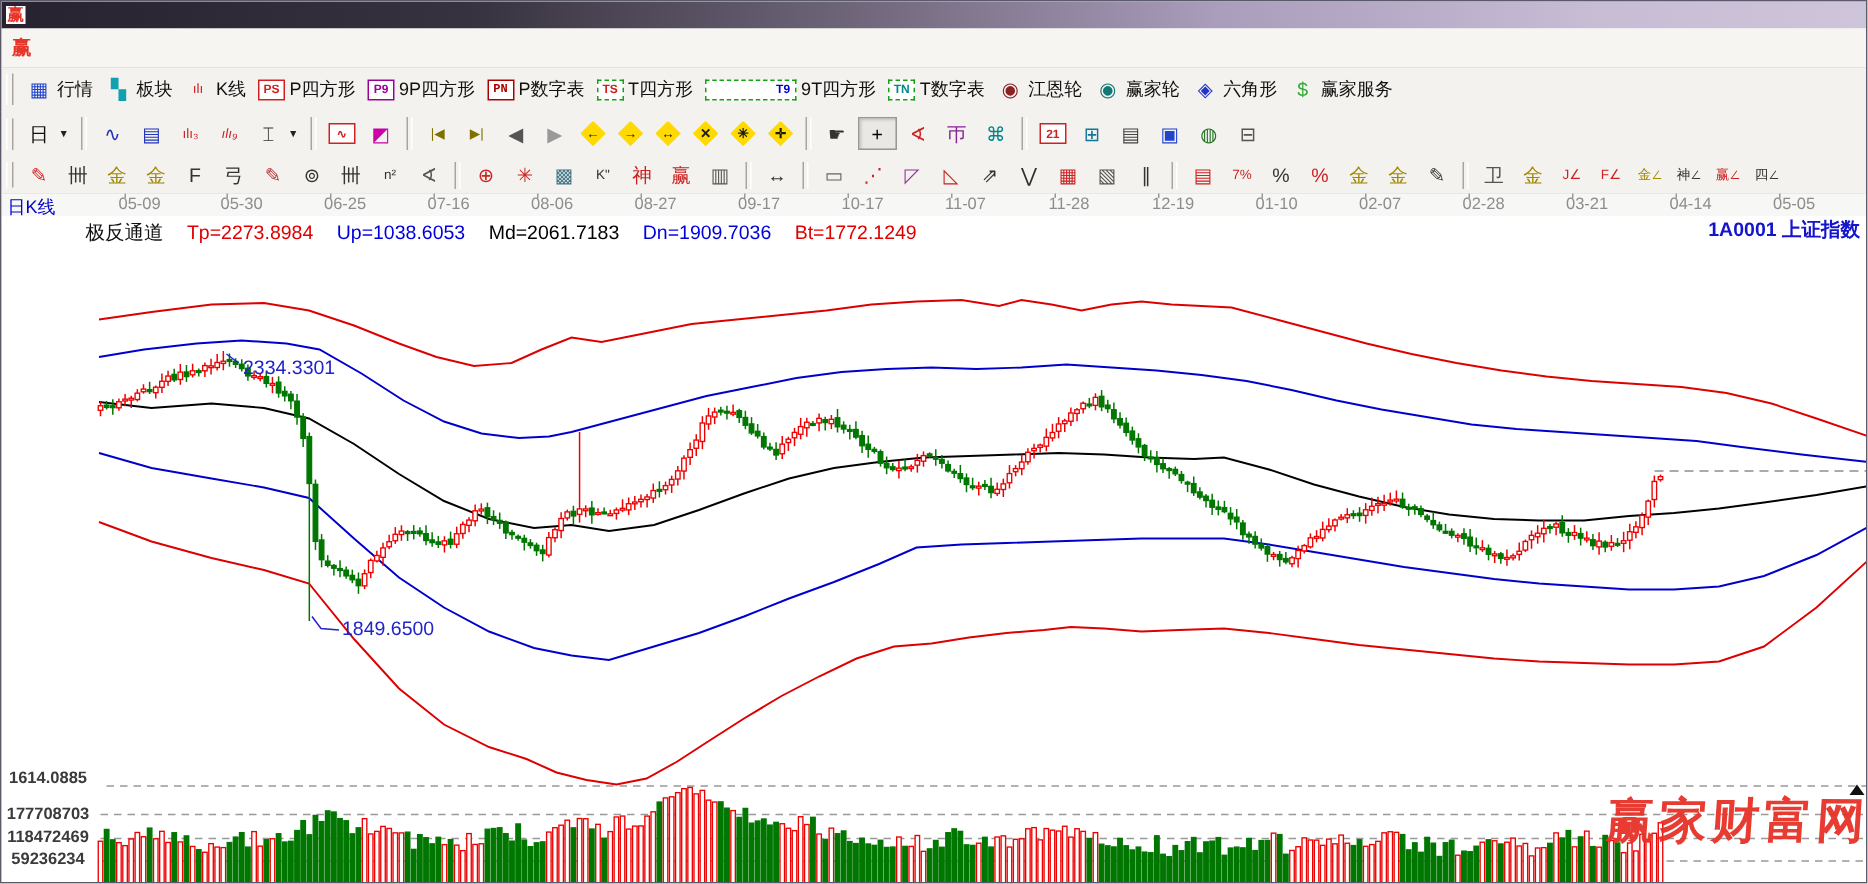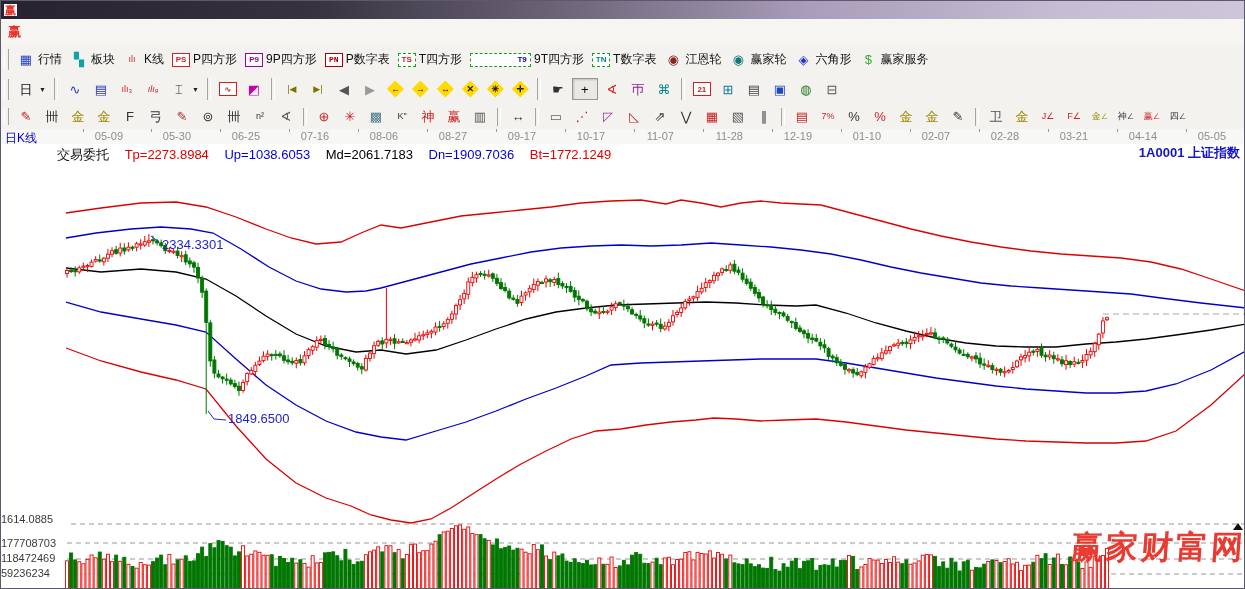--- a/index.html
+++ b/index.html
@@ -28,35 +28,35 @@
   .ic{display:inline-flex;align-items:center;justify-content:center;width:18px;height:17px;font-size:13px;line-height:17px;}
   .ic.sm{font-size:9px;}
   .badge{display:inline-flex;align-items:center;justify-content:center;min-width:14px;height:12px;
     font-size:8px;font-weight:bold;border:1px solid currentColor;background:#fff;padding:0 1px;}
   .badge.dashed{border-style:dashed;border-color:#15a015;}
   .dia{display:inline-flex;align-items:center;justify-content:center;width:17px;height:17px;background:#ffd900;
     clip-path:polygon(50% 0,100% 50%,50% 100%,0 50%);color:#1a1a1a;font-size:9px;font-weight:bold;}
   .dd{font-size:7px;color:#222;margin-left:1px;}
   
   .dateband{position:absolute;left:0;top:128px;width:1245px;height:15px;background:#f7f7f5;border-bottom:1px solid #9a9a9a;}
-  .dlabel{position:absolute;top:1px;width:44px;text-align:right;font-size:11px;color:#8d8d8d;}
+  .dlabel{position:absolute;top:1px;width:44px;text-align:left;font-size:11px;color:#8d8d8d;}
   .dtick{position:absolute;top:0;width:1px;height:3px;background:#9a9a9a;}
   .klabel{position:absolute;left:4px;top:1px;font-size:12px;color:#0000cc;}
   
   #chartpane{position:absolute;left:0;top:143px;width:1245px;height:446px;background:#fff;}
   #chartsvg{position:absolute;left:0;top:0;}
   .infoline{position:absolute;left:56px;top:2px;font-size:13px;white-space:nowrap;}
   .infoline span{margin-right:12px;}
   .in-name{color:#111;}
   .in-red{color:#e00000;}
   .in-blue{color:#0000dd;}
   .in-black{color:#000;}
   .symlabel{position:absolute;right:6px;top:0px;font-size:13px;font-weight:bold;color:#1414cc;}
   .anno{position:absolute;font-size:13px;color:#2323cc;}
-  .axlabel{position:absolute;left:0;width:62px;text-align:left;font-size:11px;color:#3a3a3a;}
+  .axlabel{position:absolute;left:0;width:62px;text-align:center;font-size:11px;color:#3a3a3a;font-weight:bold;}
   .watermark{position:absolute;left:1070px;top:382px;font-size:32px;font-weight:bold;color:#e73127;
     letter-spacing:3px;transform:skewX(-4deg);opacity:.95;z-index:5;}
 </style>
 </head>
 <body>
 
 <div id="win">
 
   <div class="titlebar">
     <span class="applogo">赢</span>
@@ -1137,21 +1137,21 @@
         <rect x="1100.4055118110236" y="554.5144366430595" width="3" height="33.485563356940474" fill="#fff" stroke="#ee0000" stroke-width="0.9"></rect>
         <line x1="1106" y1="315.3850316184107" x2="1106" y2="320.1338594296303" stroke="#ee0000" stroke-width="1"></line>
         <rect x="1104.5" y="316.7529727751389" width="3" height="2.007994670775588" fill="#fff" stroke="#ee0000" stroke-width="0.9"></rect>
         <rect x="1104.5" y="547.5287676011212" width="3" height="40.47123239887878" fill="#fff" stroke="#ee0000" stroke-width="0.9"></rect>
         <polyline points="150,235 158,241" fill="none" stroke="#2323cc" stroke-width="1"></polyline>
         <polyline points="207,410 213,418 225,419" fill="none" stroke="#2323cc" stroke-width="1"></polyline>
         <polygon points="1232,529 1242,529 1237,522" fill="#111"></polygon>
       </svg>
 
     <div class="infoline">
-      <span class="in-name">交易委托</span>
+      <span class="in-name">极反通道</span>
       <span class="in-red">Tp=2273.8984</span>
       <span class="in-blue">Up=1038.6053</span>
       <span class="in-black">Md=2061.7183</span>
       <span class="in-blue">Dn=1909.7036</span>
       <span class="in-red">Bt=1772.1249</span>
     </div>
 
     <div class="symlabel">1A0001  上证指数</div>
 
     <div class="anno" id="anno0" style="left: 161px; top: 93px;">2334.3301</div>

